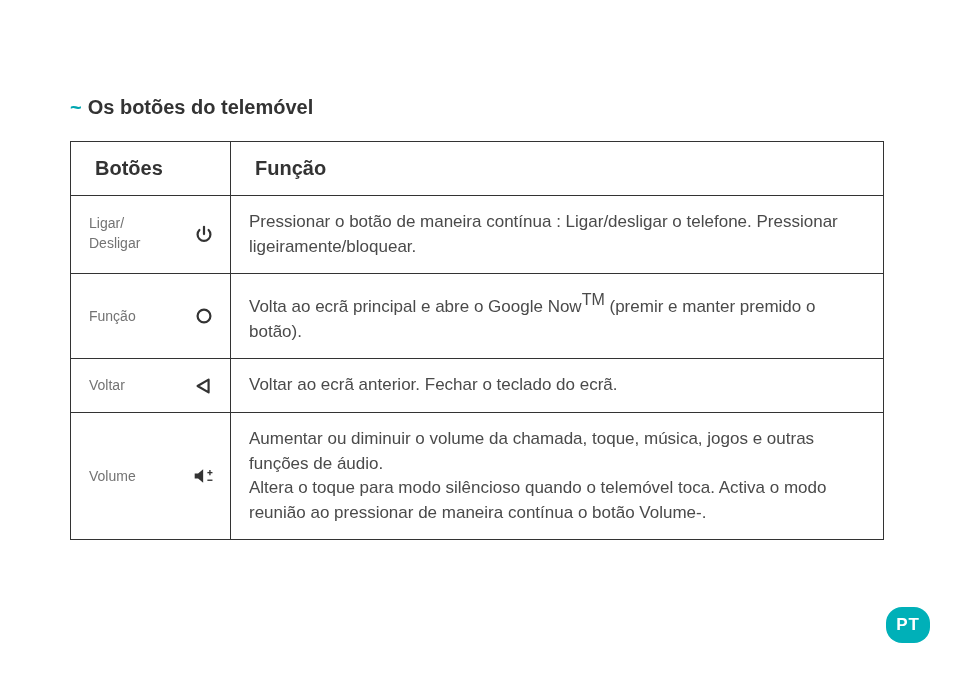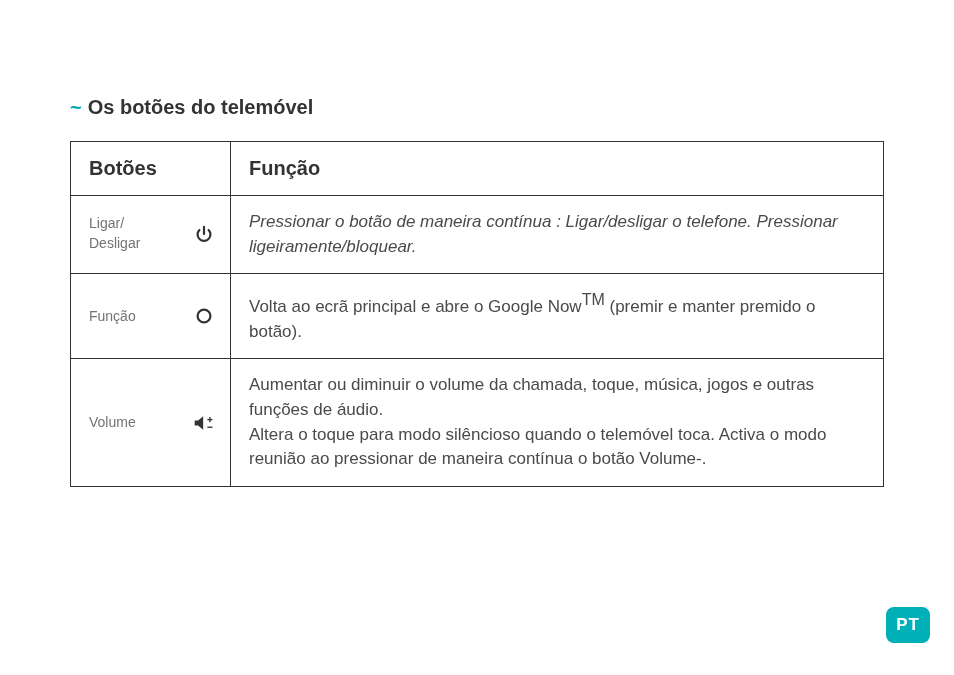--- a/index.html
+++ b/index.html
@@ -33,21 +33,21 @@
     text-align: left;
     vertical-align: top;
     font-size: 17px;
     line-height: 1.45;
     color: #4a4a4a;
   }
   table.buttons th {
     font-weight: 600;
     font-size: 20px;
     color: #333;
-    padding: 12px 18px;
+    padding: 12px 24px;
   }
   col.col-btn { width: 160px; }
   col.col-func { }
   .btn-cell {
     position: relative;
     vertical-align: middle !important;
     padding-right: 50px !important;
   }
   .btn-label {
     display: inline-block;
@@ -66,21 +66,21 @@
   sup.tm { font-size: 16px; vertical-align: super; }
   .lang-tab {
     position: absolute;
     right: 24px;
     bottom: 32px;
     background: #00b0b8;
     color: #fff;
     font-weight: 700;
     font-size: 17px;
     padding: 8px 10px;
-    border-radius: 8px;
+    border-radius: 16px;
     letter-spacing: 1px;
   }
 </style>
 </head>
 <body>
 
 <div class="page">
   <h2 class="section-title">
     <span class="tilde">~</span><span>Os botões do telemóvel</span>
   </h2>
@@ -102,38 +102,49 @@
         <td class="btn-cell">
           <span class="btn-label" style="white-space:pre-line;">Ligar/
 Desligar</span>
           <span class="btn-icon">
             <svg viewBox="0 0 24 24" fill="none" stroke="#333" stroke-width="2.4" stroke-linecap="round">
               <path d="M12 3 L12 11"></path>
               <path d="M7 6.5 A7 7 0 1 0 17 6.5"></path>
             </svg>
           </span>
         </td>
-        <td style="white-space:pre-line;font-style:italic;">Pressionar o botão de maneira contínua : Ligar/desligar o telefone. Pressionar ligeiramente/bloquear.</td>
+        <td style="white-space:pre-line;">Pressionar o botão de maneira contínua : Ligar/desligar o telefone. Pressionar ligeiramente/bloquear.</td>
       </tr>
 
       <tr>
         <td class="btn-cell">
           <span class="btn-label">Função</span>
           <span class="btn-icon">
             <svg viewBox="0 0 24 24" fill="none" stroke="#333" stroke-width="2.4">
               <circle cx="12" cy="12" r="7"></circle>
             </svg>
           </span>
         </td>
         <td>
           <span>Volta ao ecrã principal e abre o Google Now</span><sup class="tm">TM</sup><span> (premir e manter premido o botão).</span>
         </td>
       </tr>
 
 
+      <tr>
+        <td class="btn-cell">
+          <span class="btn-label">Voltar</span>
+          <span class="btn-icon">
+            <svg viewBox="0 0 24 24" fill="none" stroke="#333" stroke-width="2.4" stroke-linejoin="round">
+              <path d="M17 5 L5 12 L17 19 Z"></path>
+            </svg>
+          </span>
+        </td>
+        <td>Voltar ao ecrã anterior. Fechar o teclado do ecrã.</td>
+      </tr>
 
       <tr>
         <td class="btn-cell">
           <span class="btn-label">Volume</span>
           <span class="btn-icon">
             <svg viewBox="0 0 26 24">
               <path d="M2 9 L6 9 L12 4 L12 20 L6 15 L2 15 Z" fill="#333"></path>
               <line x1="17" y1="8" x2="23" y2="8" stroke="#333" stroke-width="1.6"></line>
               <line x1="20" y1="5" x2="20" y2="11" stroke="#333" stroke-width="1.6"></line>
               <line x1="17" y1="17" x2="23" y2="17" stroke="#333" stroke-width="1.6"></line>

